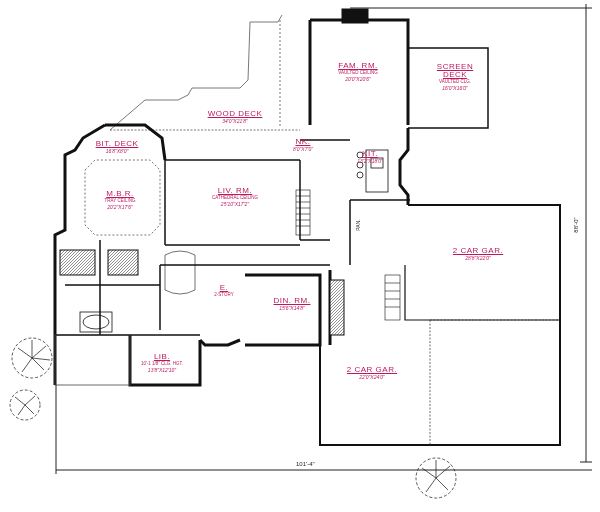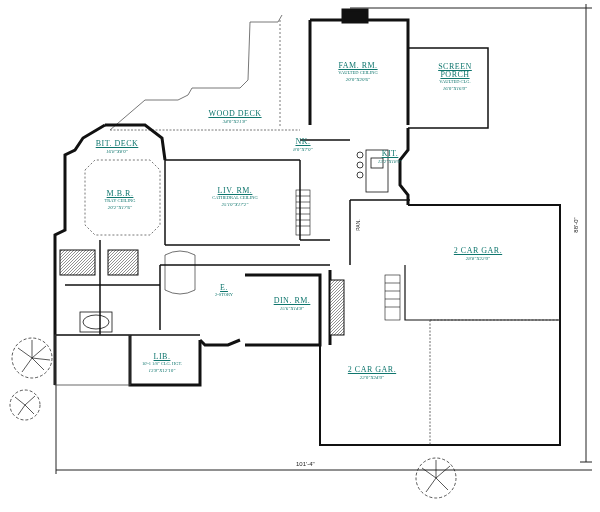--- a/index.html
+++ b/index.html
@@ -1,18 +1,18 @@
 <!DOCTYPE html>
 <html><head>
 <meta charset="utf-8">
 <style>
   html,body{margin:0;padding:0;background:#fff;}
   body{width:600px;height:512px;overflow:hidden;position:relative;font-family:"Liberation Sans",sans-serif;}
   #plan{position:absolute;left:0;top:0;}
-  .lbl{position:absolute;text-align:center;color:#0f766e;line-height:1;white-space:nowrap;transform:translateX(-50%);font-family:Liberation Serif, serif;}
+  .lbl{position:absolute;text-align:center;color:#be185d;line-height:1;white-space:nowrap;transform:translateX(-50%);}
   .lbl .name{font-size:8px;letter-spacing:0.5px;text-decoration:underline;text-underline-offset:1px;display:block;}
   .lbl .sub{font-size:4.5px;display:block;margin-top:1px;}
   .lbl .dim{font-size:5px;font-style:italic;display:block;margin-top:1px;}
   .dimtxt{position:absolute;font-size:6px;color:#222;}
 </style>
 </head>
 <body>
 
 <svg id="plan" width="600" height="512" viewBox="0 0 600 512">
   <defs>
@@ -137,37 +137,37 @@
     <path d="M436,478 l-14,-10 M436,478 l14,-12 M436,478 l-10,14 M436,478 l12,12 M436,478 l0,-18"></path>
   </g>
 </svg>
 
 <div class="lbl" style="left:358px;top:62px;">
   <span class="name">FAM. RM.</span>
   <span class="sub">VAULTED CEILING</span>
   <span class="dim">20'0"X20'6"</span>
 </div>
 <div class="lbl" style="left:455px;top:63px;width:50px;white-space:normal;">
-  <span class="name">SCREEN PORCH</span>
+  <span class="name">SCREEN DECK</span>
   <span class="sub">VAULTED CLG.</span>
   <span class="dim">16'0"X16'0"</span>
 </div>
 <div class="lbl" style="left:235px;top:110px;">
   <span class="name">WOOD DECK</span>
   <span class="dim">34'0"X21'8"</span>
 </div>
 <div class="lbl" style="left:117px;top:140px;">
   <span class="name">BIT. DECK</span>
   <span class="dim">16'8"X8'0"</span>
 </div>
 <div class="lbl" style="left:303px;top:138px;">
   <span class="name">NK.</span>
   <span class="dim">8'0"X7'0"</span>
 </div>
-<div class="lbl" style="left:390px;top:150px;">
+<div class="lbl" style="left:370px;top:150px;">
   <span class="name">KIT.</span>
   <span class="dim">13'2"X18'0"</span>
 </div>
 <div class="lbl" style="left:120px;top:190px;">
   <span class="name">M.B.R.</span>
   <span class="sub">TRAY CEILING</span>
   <span class="dim">20'2"X17'6"</span>
 </div>
 <div class="lbl" style="left:235px;top:187px;text-align:center;">
   <span class="name">LIV. RM.</span>

